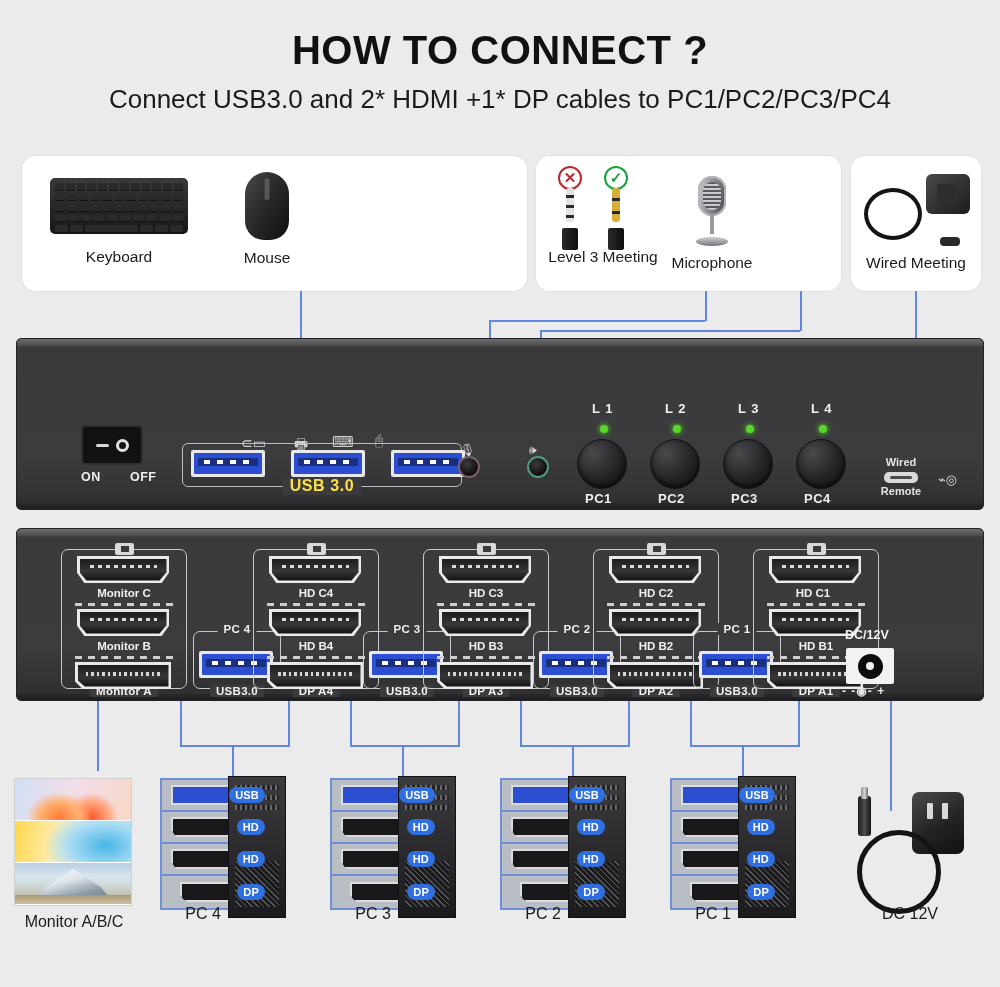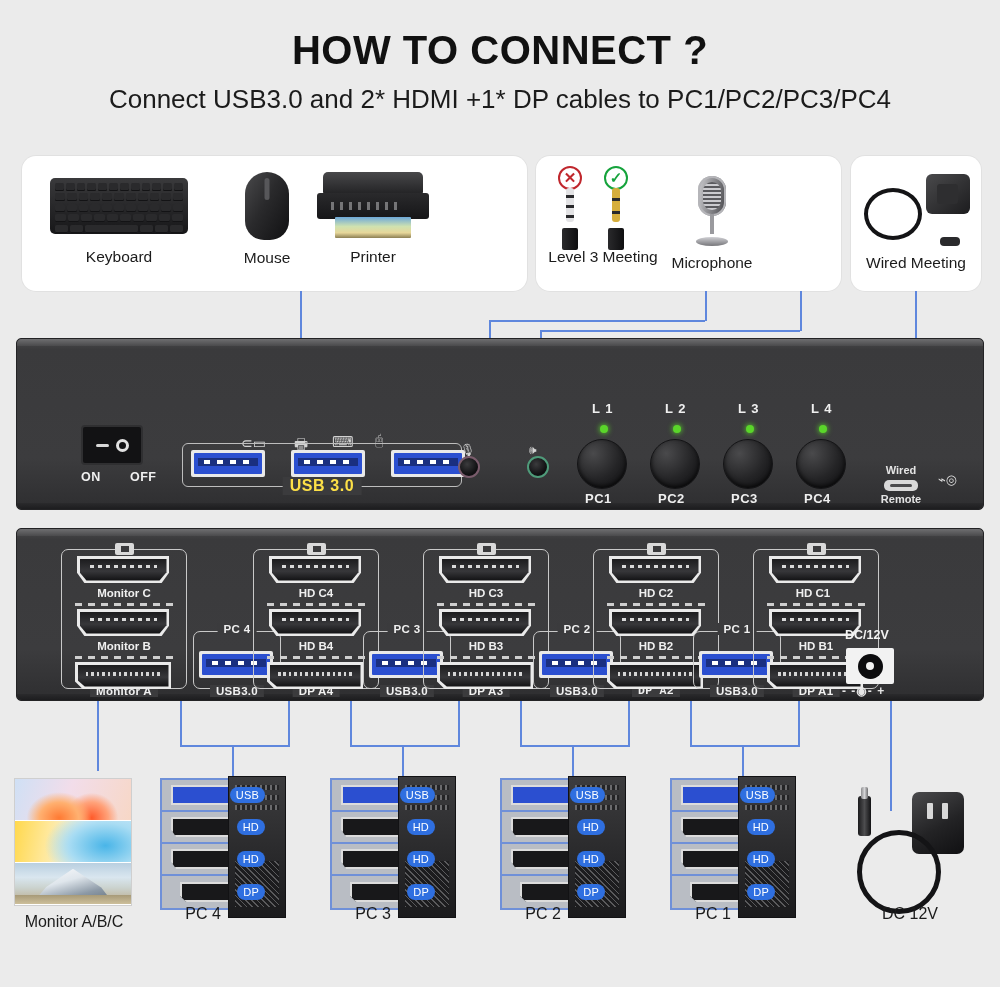--- a/index.html
+++ b/index.html
@@ -92,21 +92,21 @@
 
   .led { position:absolute; width:8px; height:8px; border-radius:50%;
          background:#5ad62a; box-shadow:0 0 5px 1px rgba(90,214,42,.75); }
   .ledlbl { position:absolute; font-size:13px; font-weight:bold; color:#efefef; letter-spacing:1px; }
 
   .pcbtn { position:absolute; width:50px; height:50px; border-radius:50%;
            background:radial-gradient(circle at 32% 28%,#4a4a4c 0%,#242426 55%,#0d0d0f 100%);
            border:1px solid #141416; box-shadow:inset 0 -2px 4px rgba(0,0,0,.7); }
   .pcbtnlbl { position:absolute; font-size:13px; font-weight:bold; color:#efefef; letter-spacing:.5px; }
 
-  .wiredblk { position:absolute; text-align:center; color:#e4e4e4; font-size:11px; font-weight:bold; line-height:1.25;margin-top:8px; }
+  .wiredblk { position:absolute; text-align:center; color:#e4e4e4; font-size:11px; font-weight:bold; line-height:1.25; }
   .microusb { width:34px; height:11px; border-radius:5px; background:#d9d9d9;
               position:relative; margin:2px auto; }
   .microusb::after{ content:""; position:absolute; left:6px; right:6px; top:4px; height:3px; background:#4a4a4c; border-radius:2px;}
 
   
   .grp { position:absolute; border:1.6px solid #c9c9c9; border-radius:7px; }
   .grp .gl {
     position:absolute; bottom:-9px; left:50%; transform:translateX(-50%);
     background:#3b3b3d; padding:0 6px; font-size:11.5px; font-weight:bold;
     color:#f0f0f0; white-space:nowrap; letter-spacing:.3px;
@@ -183,21 +183,21 @@
   .iopanel { position:absolute; width:86px; border:2px solid #6f90d8; background:#c8ccd2; }
   .iorow { position:relative; height:32px; border-bottom:2px solid #6f90d8;
            display:flex; align-items:center; justify-content:center; background:#b9bdc4;}
   .iorow:last-child{ border-bottom:none;justify-content:flex-end; }
   .iorow .port { width:64px; height:20px; background:#18181a; border:2px solid #dcdcdc; }
   .iorow .port.hd { clip-path:polygon(0 0,100% 0,100% 62%,92% 100%,8% 100%,0 62%); border-radius:1px; }
   .iorow .port.dpp { clip-path:polygon(0 0,100% 0,100% 100%,10% 100%,0 70%); }
   .iorow .port.usb { background:#2b4fd0; }
   .tag {
     position:absolute; right:-21px; top:50%; transform:translateY(-50%);
-    background:#2f6fe0; color:#fff; font-size:11px; font-weight:normal;
+    background:#2f6fe0; color:#fff; font-size:11px; font-weight:bold;
     border-radius:9px; padding:2px 6px; letter-spacing:.2px; z-index:3;
   }
   .tower {
     position:absolute; width:58px; background:linear-gradient(180deg,#3c3c3e,#1b1b1d);
     border:1px solid #121214;
   }
   .tower .vent { position:absolute; left:6px; right:6px; height:5px;
     background:repeating-linear-gradient(90deg,#6a6a6c 0 2px,#242426 2px 5px); }
   .tower .mesh { position:absolute; left:6px; right:6px; bottom:10px; height:46px;
     background:repeating-linear-gradient(45deg,#5a5a5c 0 1px,#1c1c1e 1px 4px); }
@@ -340,28 +340,20 @@
         </div>
     </div>
     <div class="cap" style="margin-top:14px;">Keyboard</div>
   </div>
 
   <div class="pitem" style="left:186px;top:16px;width:118px;">
     <div class="art mouse"></div>
     <div class="cap" style="margin-top:9px;">Mouse</div>
   </div>
 
-  <div class="pitem" style="left:292px;top:16px;width:118px;">
-    <div class="art printer">
-      <div class="top"></div>
-        <div class="mid"></div>
-        <div class="paper"></div>
-    </div>
-    <div class="cap" style="margin-top:10px;">Printer</div>
-  </div>
 
 </div>
 
 <div class="panel" style="left:536px;top:156px;width:305px;height:135px;">
 
   <div class="pitem" style="left:8px;top:14px;width:118px;">
     <div style="position:relative;height:76px;">
       <div class="mark" style="left:14px;top:-4px;border-color:#c0272d;color:#c0272d;">✕</div>
       <div class="mark" style="left:60px;top:-4px;border-color:#15a33c;color:#15a33c;">✓</div>
       <div class="plug3" style="position:absolute;left:16px;top:18px;">
@@ -544,21 +536,21 @@
   </div>
 
   <div>
     <div class="grp" style="left:516px;top:102px;width:88px;height:58px;">
       <div class="gl">USB3.0</div>
       <div class="gl side" style="bottom:auto;top:-9px;">PC 2</div>
     </div>
     <div class="usbport" style="left:522px;top:122px;width:74px;height:27px;">
         <div class="inner"></div>
       </div>
-    <div class="grp" style="left:576px;top:20px;width:126px;height:140px;font-family:Liberation Mono, monospace;">
+    <div class="grp" style="left:576px;top:20px;width:126px;height:140px;">
       <div class="gl">DP A2</div>
     </div>
     <div class="monicon" style="left:630px;top:14px;"></div>
     <div class="hdmi" style="left:592px;top:27px;">
         <div class="hin"></div>
       </div>
     <div class="abs" style="left:576px;top:58px;width:126px;text-align:center;font-size:11.5px;font-weight:bold;color:#f0f0f0;">HD C2</div>
     <div class="dashrow" style="left:590px;top:74px;width:98px;"></div>
     <div class="hdmi" style="left:592px;top:80px;">
         <div class="hin"></div>

